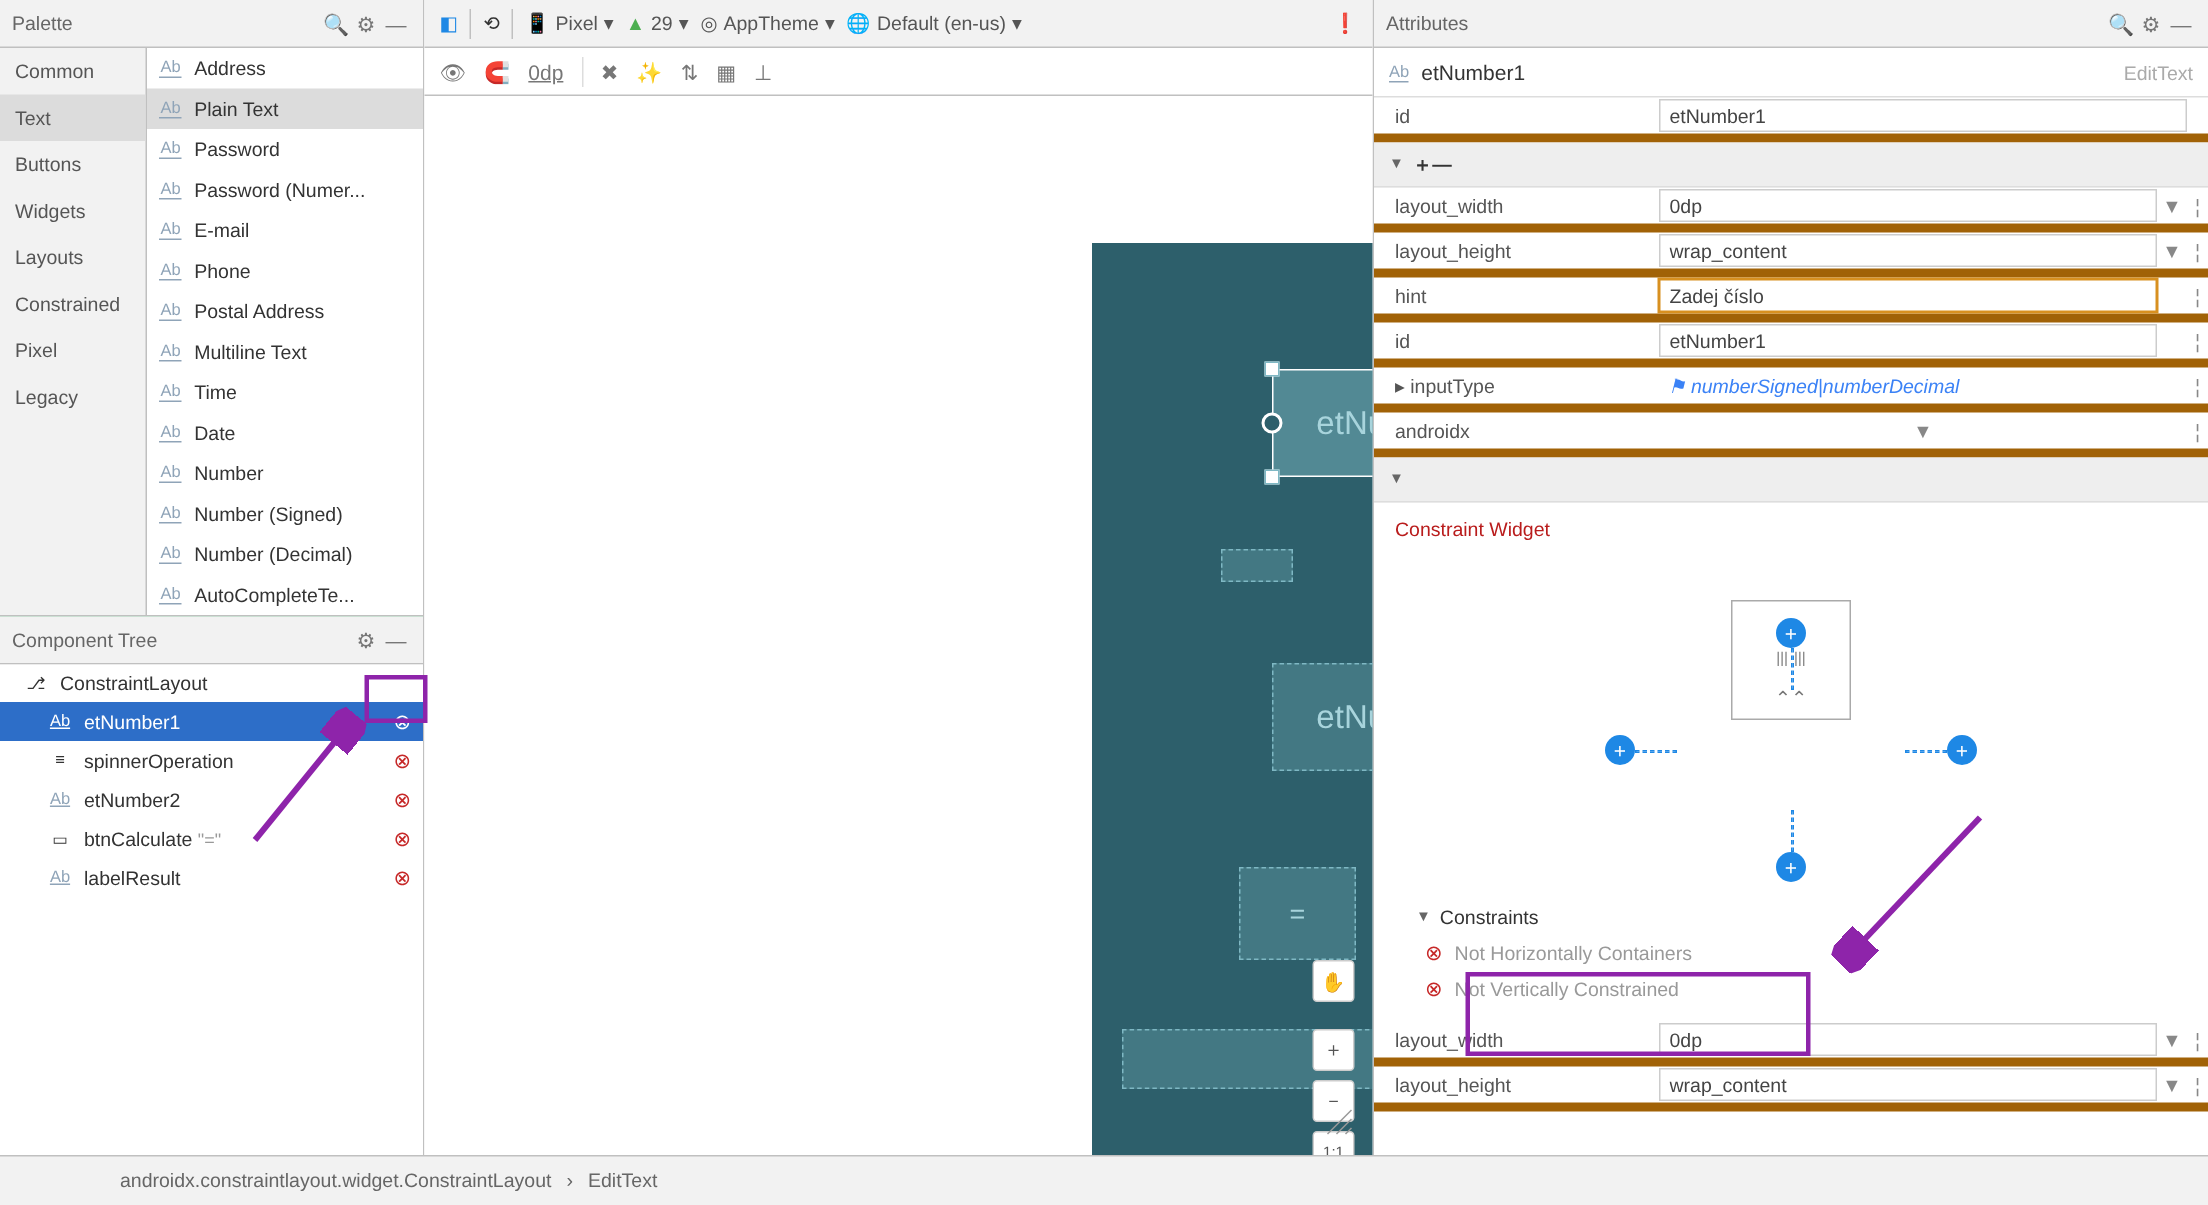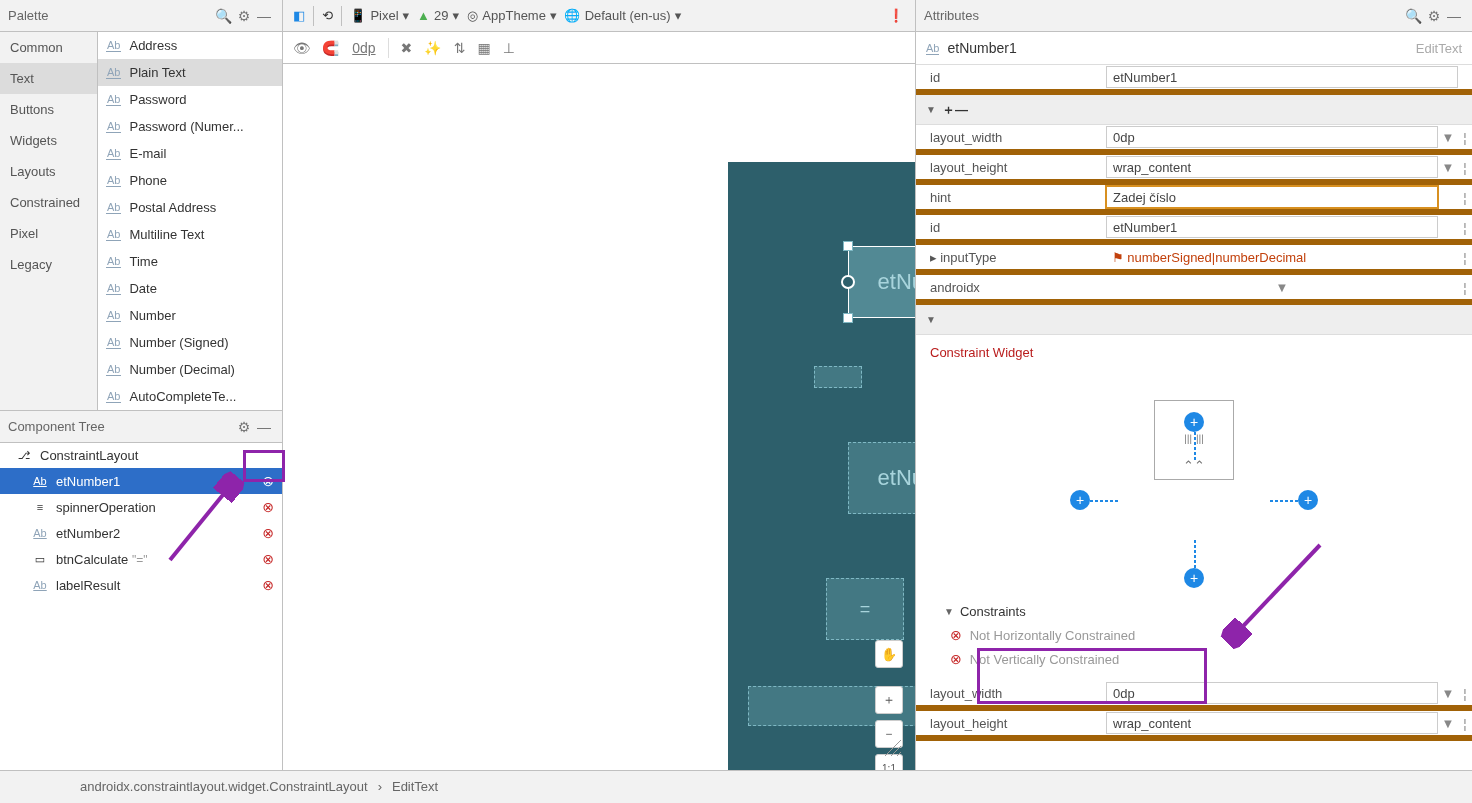--- a/index.html
+++ b/index.html
@@ -55,21 +55,21 @@
 
 .attr-body { flex:1; background:#fff; overflow:hidden; display:flex; flex-direction:column; }
 .attr-sel { padding:8px 10px; display:flex; align-items:center; gap:8px; border-bottom:1px solid #ddd; }
 .attr-sel .ab { color:#8fa4b8; font-size:11px; border-bottom:1px solid #8fa4b8; }
 .attr-sel .nm { flex:1; color:#333; font-size:14px; }
 .attr-sel .ty { color:#aaa; }
 .attr-row { display:flex; align-items:center; height:30px; border-bottom:6px solid #a16207;justify-content:space-between; }
 .attr-row .k { width:190px; padding-left:14px; color:#555; }
 .attr-row .v { flex:1; }
 .attr-row .v input, .attr-row .v .valbox { width:100%; height:22px; border:1px solid #ccc; padding:0 6px; background:#fff; color:#444; }
-.attr-row .v .plain { padding-left:6px; color:#c2410c; }
+.attr-row .v .plain { padding-left:6px; color:#3b82f6;font-style:italic; }
 .attr-row .dd { width:20px; text-align:center; color:#888; }
 .attr-row .flag { width:14px; text-align:center; color:#888; }
 .attr-row .v.hl input { border:1px solid #d89020; outline:1px solid #d89020; }
 .section { background:#eee; height:30px; display:flex; align-items:center; padding:0 10px; font-weight:bold; color:#333; border-bottom:1px solid #ddd; }
 .section .t { flex:1; }
 .section .caret { margin-right:6px; color:#666; font-size:10px; }
 .layout-area { padding:10px 14px; }
 .cw-label { color:#b91c1c; margin-bottom:8px; }
 .cw-box { width:80px; height:80px; border:1px solid #aaa; background:#fff; margin:40px auto; position:relative; display:flex; align-items:center; justify-content:center; gap:4px; }
 .cw-plus { position:absolute; width:20px; height:20px; background:#1e88e5; color:#fff; border-radius:50%; display:flex; align-items:center; justify-content:center; font-size:14px; }
@@ -338,21 +338,21 @@
           <div class="cw-arm" style="top:50%;left:160px;width:28px;height:0"></div>
           <div class="cw-arm" style="top:50%;right:160px;width:28px;height:0"></div>
         </div>
         <div class="constraints-h">
             <span class="caret">▼</span>
             <span>Constraints</span>
           </div>
         <div id="warns">
             <div class="warn">
               <span class="e">⊗</span>
-              <span>Not Horizontally Constrained</span>
+              <span>Not Horizontally Containers</span>
             </div>
             <div class="warn">
               <span class="e">⊗</span>
               <span>Not Vertically Constrained</span>
             </div>
           </div>
       </div>
       <div id="bottom-rows">
           <div class="attr-row">
             <span class="k">layout_width</span>

